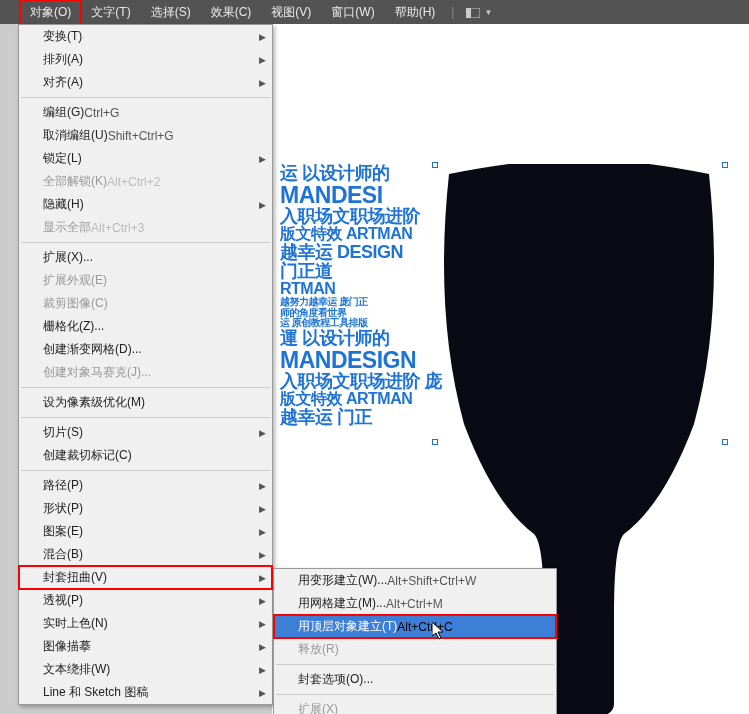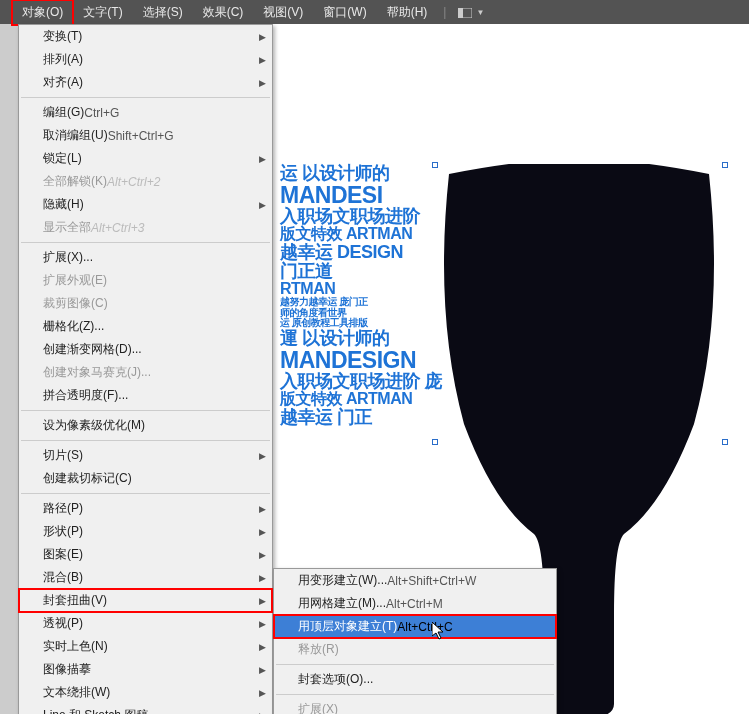--- a/index.html
+++ b/index.html
@@ -11,21 +11,21 @@
     height: 714px;
     overflow: hidden;
     position: relative;
   }
   .menubar {
     background: #535353;
     height: 24px;
     display: flex;
     align-items: center;
     color: #e8e8e8;
-    padding-left: 12px;
+    padding-left: 20px;
   }
   .menubar-item {
     padding: 4px 10px;
     cursor: pointer;
   }
   .menubar-item.active {
     outline: 2px solid red;
     outline-offset: -1px;
   }
   .menubar-sep {
@@ -112,21 +112,20 @@
     position: absolute;
     right: 6px;
     font-size: 9px;
     color: #555;
   }
   .dropdown-item .shortcut {
     color: #555;
   }
   .dropdown-item.disabled .shortcut {
     color: #bbb;
-    font-style: italic;
   }
   .dropdown-sep {
     height: 1px;
     background: #ccc;
     margin: 3px 2px;
   }
   .dropdown-item.highlight-red {
     outline: 2px solid red;
     outline-offset: -1px;
   }
@@ -242,23 +241,20 @@
     </div>
     <div class="dropdown-item">
       <span>栅格化(Z)...</span>
     </div>
     <div class="dropdown-item">
       <span>创建渐变网格(D)...</span>
     </div>
     <div class="dropdown-item disabled">
       <span>创建对象马赛克(J)...</span>
     </div>
-    <div class="dropdown-item">
-      <span>拼合透明度(F)...</span>
-    </div>
     <div class="dropdown-sep"></div>
     <div class="dropdown-item">
       <span>设为像素级优化(M)</span>
     </div>
     <div class="dropdown-sep"></div>
     <div class="dropdown-item">
       <span>切片(S)</span>
       <span class="arrow">▶</span>
     </div>
     <div class="dropdown-item">

